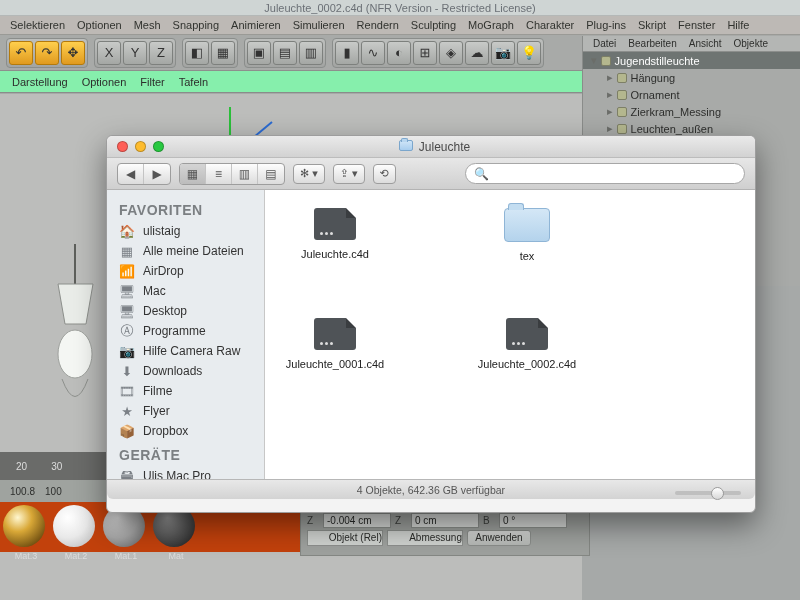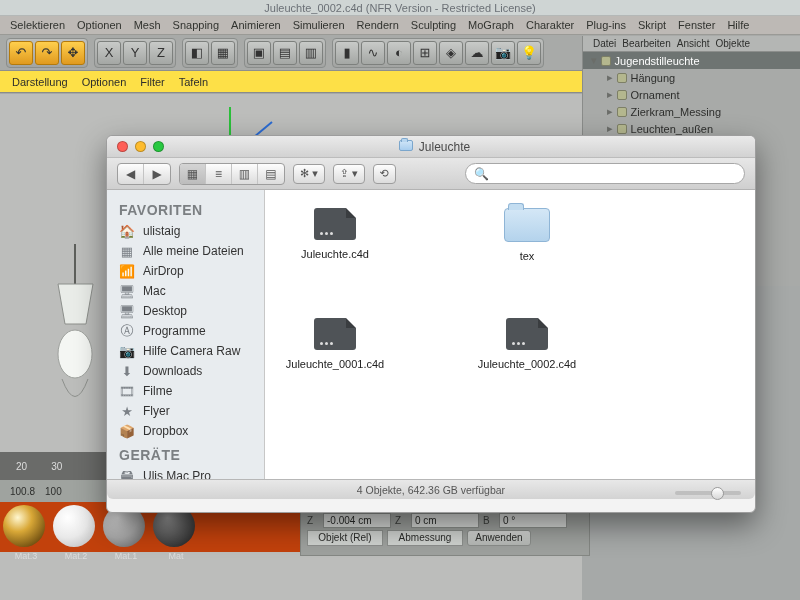--- a/index.html
+++ b/index.html
@@ -6,44 +6,44 @@
 body { width: 800px; height: 600px; overflow: hidden; background: #a6a9a8; position: relative; font-size: 11px; color: #222; }
 
 
 .app-titlebar { height: 16px; line-height:16px; text-align:center; color:#6b7076; font-size:11px; background:#cfd5d4; border-bottom:1px solid #b4b8b7;}
 .app-menubar { height:19px; display:flex; gap:12px; padding:0 10px; align-items:center; background:#bdb9b5; border-bottom:1px solid #9a9a96; font-size:11px; color:#31332f;}
 .app-menubar span { display:inline-block; }
 .toolbar-row { height:36px; background:#a8aaa8; border-bottom:1px solid #8d8f8d; display:flex; align-items:center; gap:6px; padding:0 6px;}
 .tgroup { display:flex; gap:2px; padding:2px; border:1px solid #8a8d8b; border-radius:4px; background:linear-gradient(#bdbfbd,#a2a4a2);}
 .tbtn { width:24px; height:24px; border:1px solid #7d807d; border-radius:3px; background:linear-gradient(#c8cac8,#a4a7a4); display:flex; align-items:center; justify-content:center; font-size:13px; color:#333;}
 .tbtn.o { background:linear-gradient(#ffcf4d,#e09a1f); border-color:#b47a0b; }
-.subtabs { height:22px; background:#fde047; border-bottom:1px solid #8a8c8a; display:flex; gap:14px; padding:0 12px; align-items:center; font-size:11px; color:#2d2e2c;}
+.subtabs { height:22px; background:#86efac; border-bottom:1px solid #8a8c8a; display:flex; gap:14px; padding:0 12px; align-items:center; font-size:11px; color:#2d2e2c;}
 .viewport { position:absolute; left:0; top:94px; width:582px; height:506px; background:#bcbdbb; }
 .viewport .axes { position:absolute; left:210px; top:8px; width:70px; height:70px; }
 .viewport .lamp { position:absolute; left:48px; top:150px; width:55px; height:170px; }
 .right-panel { position:absolute; right:0; top:36px; width:218px; height:250px; background:#a8aaa8; border-left:1px solid #8a8c8a;}
-.rp-top { height:16px; display:flex; gap:6px; padding:0 10px; font-size:10px; color:#2e2f2d; align-items:center; border-bottom:1px solid #8c8e8c; background:#b4b6b4;}
+.rp-top { height:16px; display:flex; gap:12px; padding:0 10px; font-size:10px; color:#2e2f2d; align-items:center; border-bottom:1px solid #8c8e8c; background:#b4b6b4;}
 .treerow { height:17px; display:flex; align-items:center; gap:4px; padding-left:8px; font-size:11px; color:#2d2e2c;}
 .treerow.sel { background:#6e7472; color:#fff; }
 .treerow .disc { color:#6b6d69; }
 .treerow .ic { width:10px; height:10px; border-radius:2px; background:#b4b78e; border:1px solid #7d7f66; }
 .timeline { position:absolute; left:0; bottom:120px; width:320px; height:28px; background:#6a6b69; color:#ddd; font-size:10px; display:flex; align-items:center; gap:24px; padding:0 16px;}
 .funcbar { position:absolute; left:0; bottom:98px; width:320px; height:22px; background:#9fa39f; display:flex; align-items:center; gap:10px; padding:0 10px; font-size:10px; color:#2d2e2c;}
 .mat-tray { position:absolute; left:0; bottom:48px; width:320px; height:50px; background:#c2410c; display:flex; gap:4px; padding:3px;}
 .matball { width:42px; height:42px; border-radius:50%; position:relative; }
 .matball.gold { background:radial-gradient(circle at 35% 30%, #fff7d0 0%, #d9a837 35%, #6e4d10 80%); }
 .matball.white{ background:radial-gradient(circle at 35% 30%, #ffffff 0%, #e9e9e9 50%, #bdbdbd 90%); }
 .matball.gray { background:radial-gradient(circle at 35% 30%, #ddd 0%, #aaa 50%, #666 90%); }
 .matball.dark { background:radial-gradient(circle at 35% 30%, #999 0%, #555 50%, #222 90%); }
 .matlabel { position:absolute; bottom:-12px; left:0; right:0; text-align:center; font-size:9px; color:#ddd;}
 .coords { position:absolute; left:300px; bottom:44px; width:290px; height:82px; background:#9ea19e; border:1px solid #848783; font-size:10px; color:#2a2b29;}
 .coords .row { display:flex; align-items:center; height:18px; gap:4px; padding:0 6px;}
 .coords .lbl { width:12px; color:#3d3f3d; }
 .coords .fld { width:68px; height:15px; background:#d7d9d7; border:1px solid #8b8e8b; padding:0 3px; line-height:13px;}
-.coords .sel { width:76px; height:16px; background:#cfd2cf; border:1px solid #8c8f8c; text-align:center; line-height:14px;}
+.coords .sel { width:76px; height:16px; background:#cfd2cf; border:1px solid #8c8f8c; text-align:right; line-height:14px;}
 .coords .btn { width:64px; height:16px; background:linear-gradient(#d6d8d6,#b4b7b4); border:1px solid #8a8d8a; border-radius:3px; text-align:center; line-height:14px;}
 
 
 .finder { position:absolute; left:106px; top:135px; width:650px; height:378px; background:#f3f3f3; border:1px solid #9d9d9d; border-radius:6px; box-shadow:0 12px 30px rgba(0,0,0,.45);}
 .fn-titlebar { height:22px; border-bottom:1px solid #bcbcbc; background:linear-gradient(#eaeaea,#d2d2d2); display:flex; align-items:center; border-radius:6px 6px 0 0;}
 .tl-left { display:flex; gap:7px; padding:0 10px;}
 .tl-dot { width:11px; height:11px; border-radius:50%; border:1px solid rgba(0,0,0,.25);}
 .tl-dot.r{background:#ff5f57;} .tl-dot.y{background:#febc2e;} .tl-dot.g{background:#28c840;}
 .fn-title { flex:1; text-align:center; font-size:12px; color:#4a4a4a; display:flex; align-items:flex-start; justify-content:center; gap:6px;}
 .folder-glyph { width:14px; height:11px; background:linear-gradient(#cfe5f7,#a8cdee); border:1px solid #7ba6cc; border-radius:2px; position:relative;}

